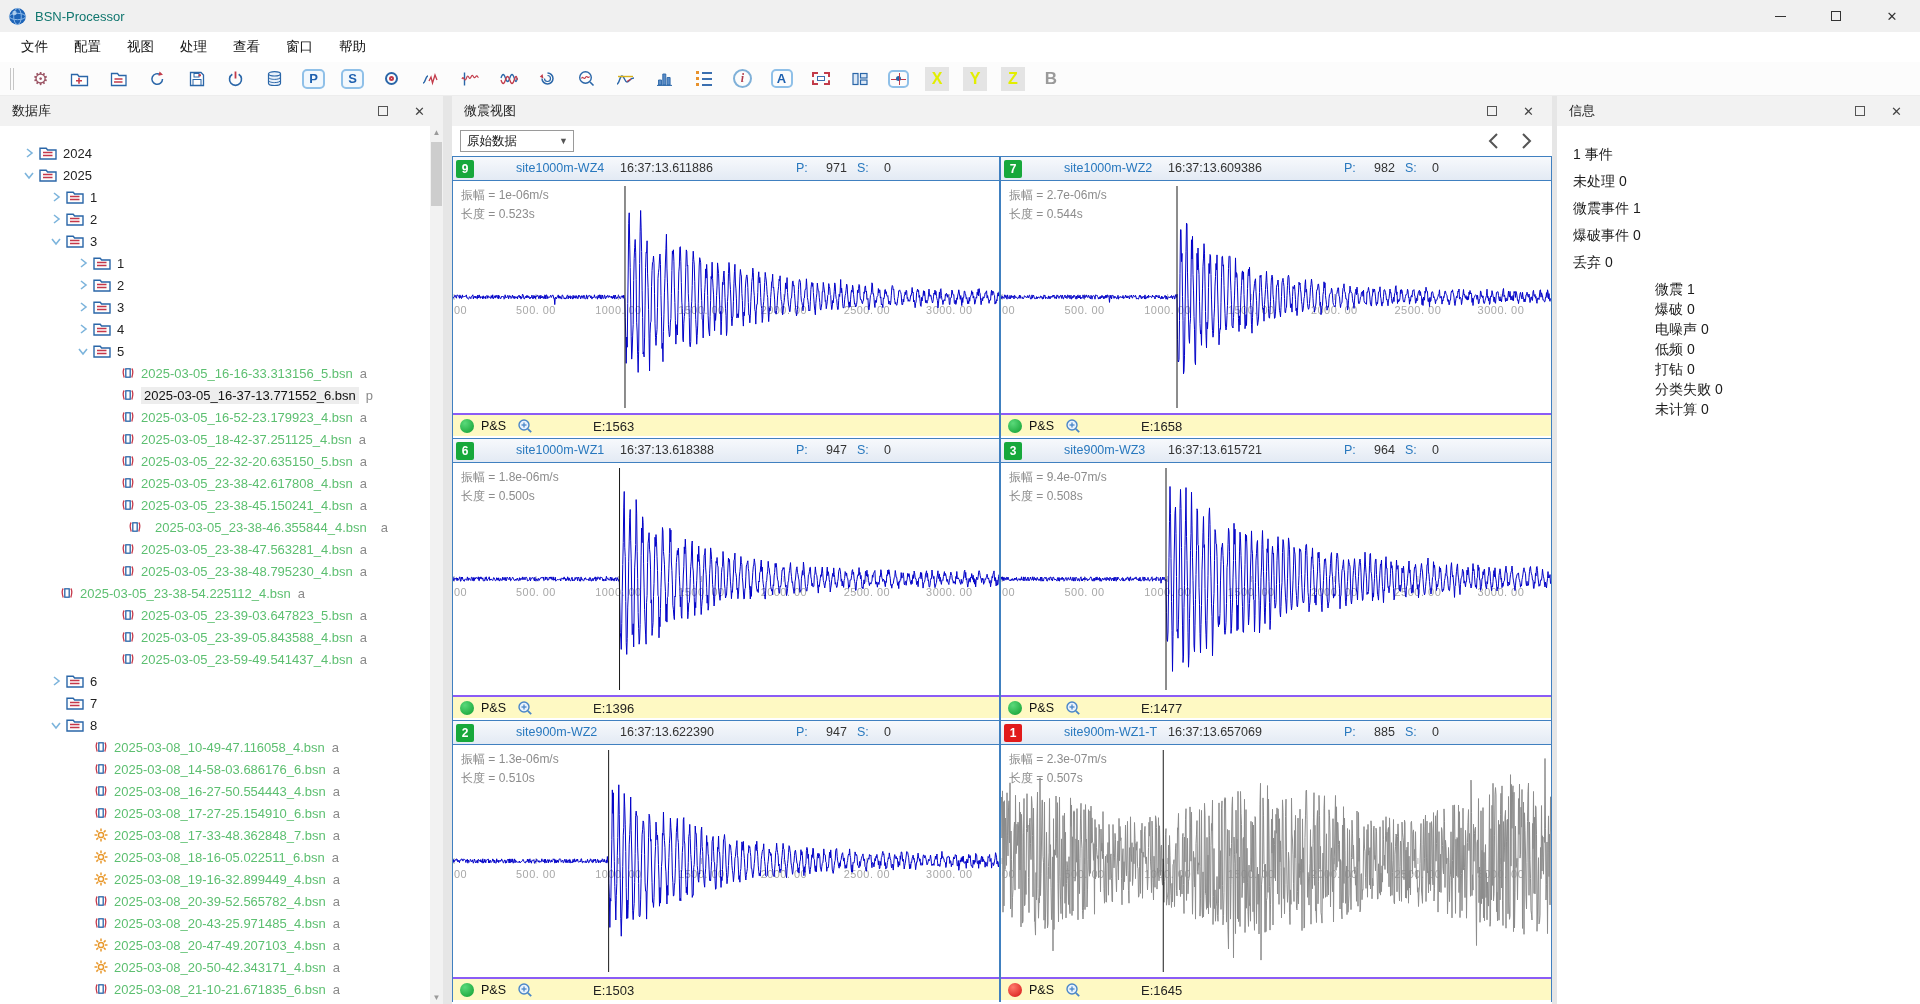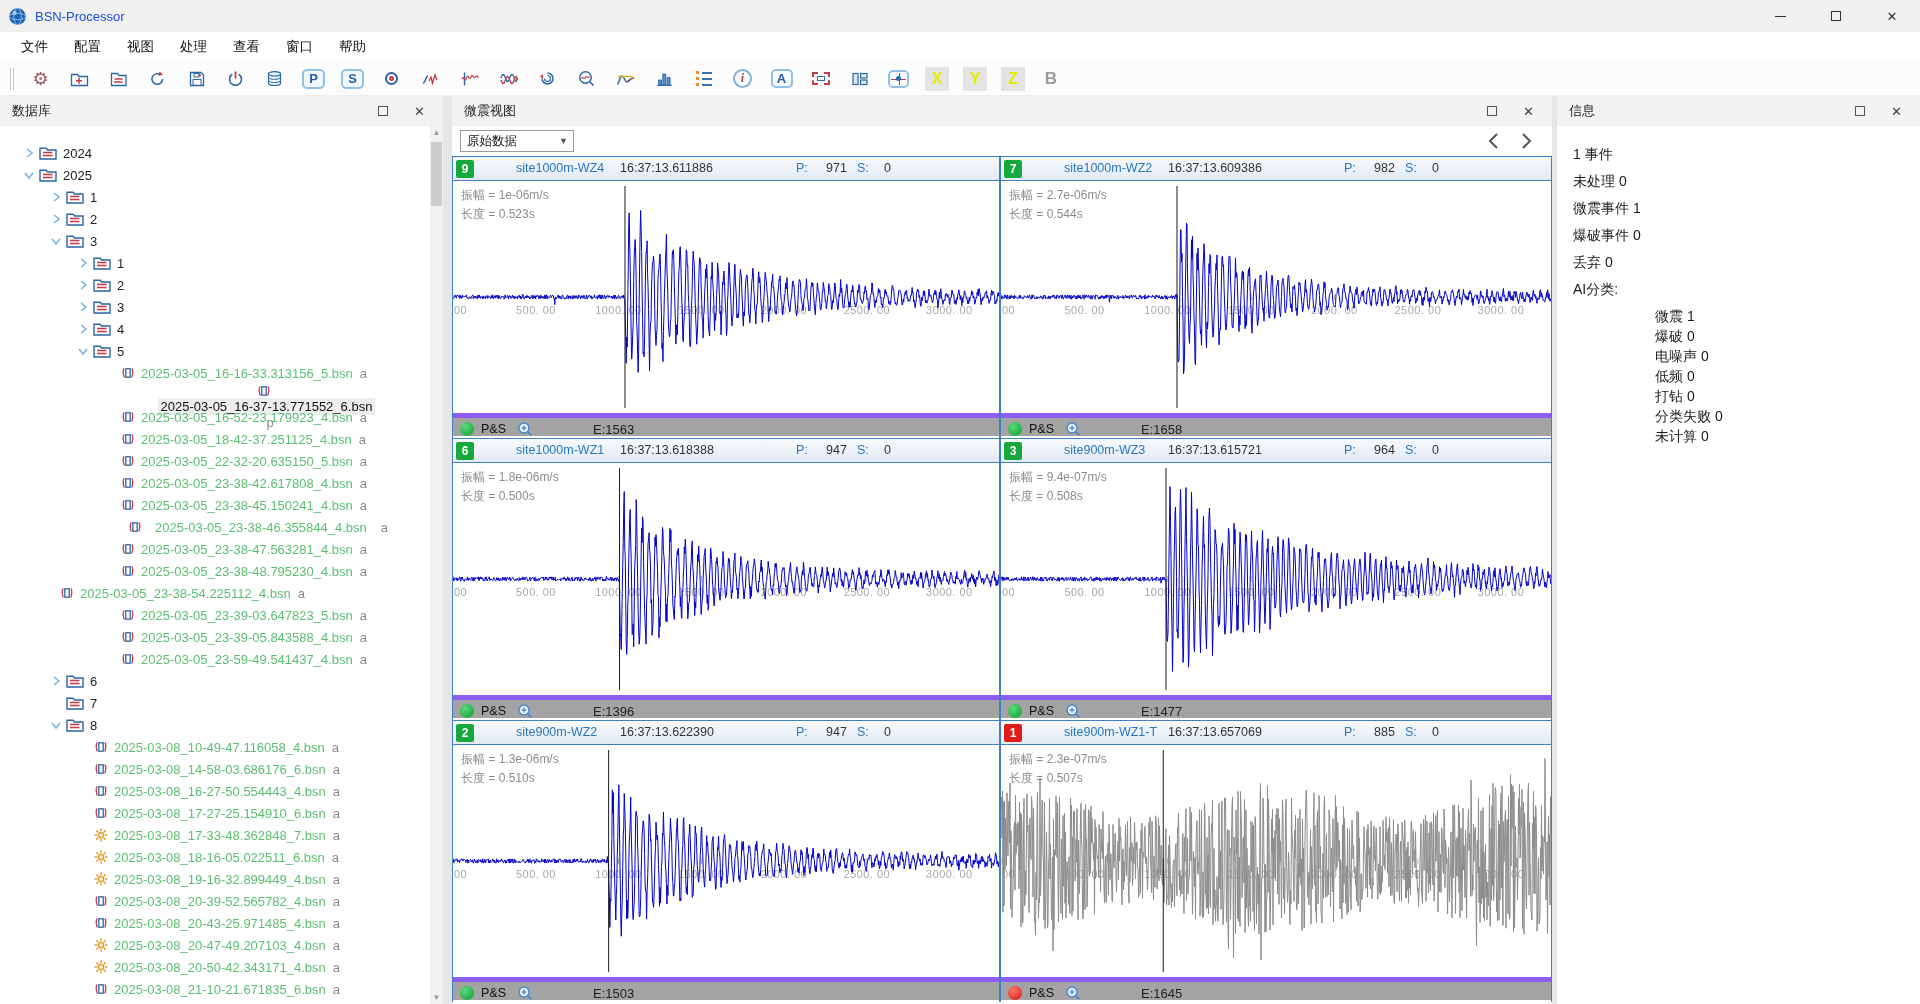--- a/index.html
+++ b/index.html
@@ -2,21 +2,21 @@
 <html><head>
 <meta charset="utf-8">
 <style>
   html,body{margin:0;padding:0;background:#9a9a9a;}
   *{box-sizing:border-box;}
   #root{position:relative;width:1920px;height:1004px;background:#e6e6e6;overflow:hidden;
         font-family:"Liberation Sans","DejaVu Sans",sans-serif;color:#1a1a1a;}
 
   
   .titlebar{height:32px;background:#f0f0f0;display:flex;align-items:center;padding-left:8px;}
-  .app-title{font-size:13px;color:#1d4ed8;margin-left:8px;}
+  .app-title{font-size:13px;color:#0f766e;margin-left:8px;}
   .win-btns{margin-left:auto;display:flex;height:100%;}
   .wbtn{width:56px;height:100%;display:flex;align-items:center;justify-content:center;color:#333;}
   .wb-min{width:11px;height:1px;background:#333;}
   .wb-max{width:10px;height:10px;border:1px solid #333;}
   .wb-x{font-size:13px;color:#333;}
 
   
   .menubar{height:30px;background:#ffffff;display:flex;align-items:center;padding-left:8px;}
   .menu-item{padding:0 13px;font-size:13.5px;color:#111;height:100%;display:flex;align-items:center;}
 
@@ -91,21 +91,21 @@
          font-weight:bold;font-size:12px;display:flex;align-items:center;justify-content:center;}
   .station{position:absolute;left:63px;top:4px;color:#2878be;}
   .wtime{position:absolute;left:167px;top:4px;color:#333;}
   .plab{position:absolute;left:343px;top:4px;color:#2878be;}
   .pval{position:absolute;left:373px;top:4px;color:#333;}
   .slab{position:absolute;left:404px;top:4px;color:#2878be;}
   .sval{position:absolute;left:431px;top:4px;color:#333;}
   .wp-plot{height:232px;position:relative;background:#fff;}
   .wp-plot svg{position:absolute;inset:0;width:100%;height:100%;}
   .ann{position:absolute;left:8px;top:5px;font-size:12px;color:#8c8c8c;line-height:19px;z-index:2;}
-  .wp-bottom{height:23px;border-top:5px solid #8b5cf6;background:#a3a3a3;position:relative;}
+  .wp-bottom{height:23px;border-top:2px solid #8b5cf6;background:#fef9c3;position:relative;}
   .dot{position:absolute;left:7px;top:4px;width:14px;height:14px;border-radius:50%;}
   .ps{position:absolute;left:28px;top:4px;font-size:12.5px;color:#111;}
   .mag{position:absolute;left:64px;top:3px;}
   .elabel{position:absolute;left:140px;top:4px;font-size:13px;color:#222;}
 
   
   .info-body{padding:20px 0 0 16px;font-size:14px;color:#1a1a1a;}
   .il0{height:27px;}
   .il1{height:20px;padding-left:82px;}
 </style>
@@ -496,21 +496,21 @@
             <span class="tfile">
               <svg width="14" height="14" viewBox="0 0 14 14">
                 <path d="M3.2 2.5q-2 2.5 0 9" fill="none" stroke="#c5384a" stroke-width="1.3"></path>
                 <path d="M10.8 2.5q2 2.5 0 9" fill="none" stroke="#c5384a" stroke-width="1.3"></path>
                 <rect x="4.8" y="2.8" width="4.4" height="8.4" fill="#fff" stroke="#2a66a8" stroke-width="1.3"></rect>
               </svg>
             </span>
             <span class="tlabel">2025-03-05_16-16-33.313156_5.bsn</span>
             <span class="tsuffix">a</span>
           </div>
-          <div class="trow" style="padding-left: 103px; flex-direction: column;">
+          <div class="trow" style="padding-left: 103px;">
             <span class="tspacer"></span>
             <span class="tfile">
               <svg width="14" height="14" viewBox="0 0 14 14">
                 <path d="M3.2 2.5q-2 2.5 0 9" fill="none" stroke="#c5384a" stroke-width="1.3"></path>
                 <path d="M10.8 2.5q2 2.5 0 9" fill="none" stroke="#c5384a" stroke-width="1.3"></path>
                 <rect x="4.8" y="2.8" width="4.4" height="8.4" fill="#fff" stroke="#2a66a8" stroke-width="1.3"></rect>
               </svg>
             </span>
             <span class="tlabel sel">2025-03-05_16-37-13.771552_6.bsn</span>
             <span class="tsuffix">p</span>
@@ -1206,21 +1206,20 @@
             </span>
           <span class="ph-x">✕</span>
         </div>
       </div>
       <div class="info-body" id="infoBody">
           <div class="il0">1 事件</div>
           <div class="il0">未处理 0</div>
           <div class="il0">微震事件 1</div>
           <div class="il0">爆破事件 0</div>
           <div class="il0">丢弃 0</div>
-          <div class="il0">AI分类:</div>
           <div class="il1">微震 1</div>
           <div class="il1">爆破 0</div>
           <div class="il1">电噪声 0</div>
           <div class="il1">低频 0</div>
           <div class="il1">打钻 0</div>
           <div class="il1">分类失败 0</div>
           <div class="il1">未计算 0</div>
         </div>
     </div>
 

